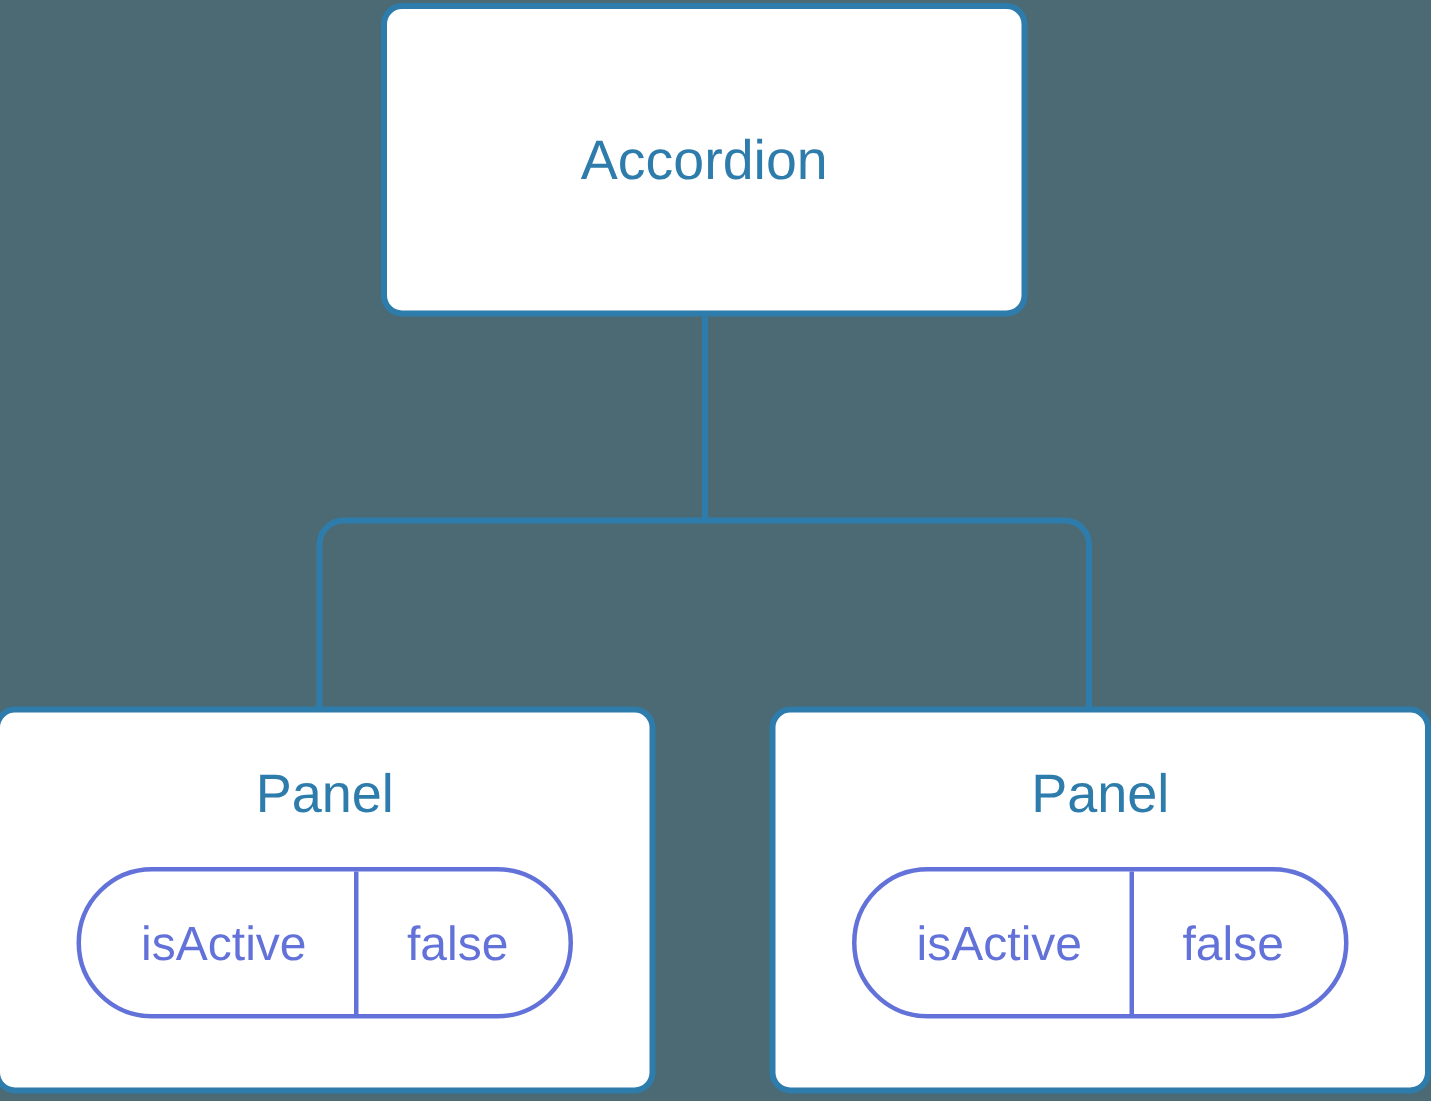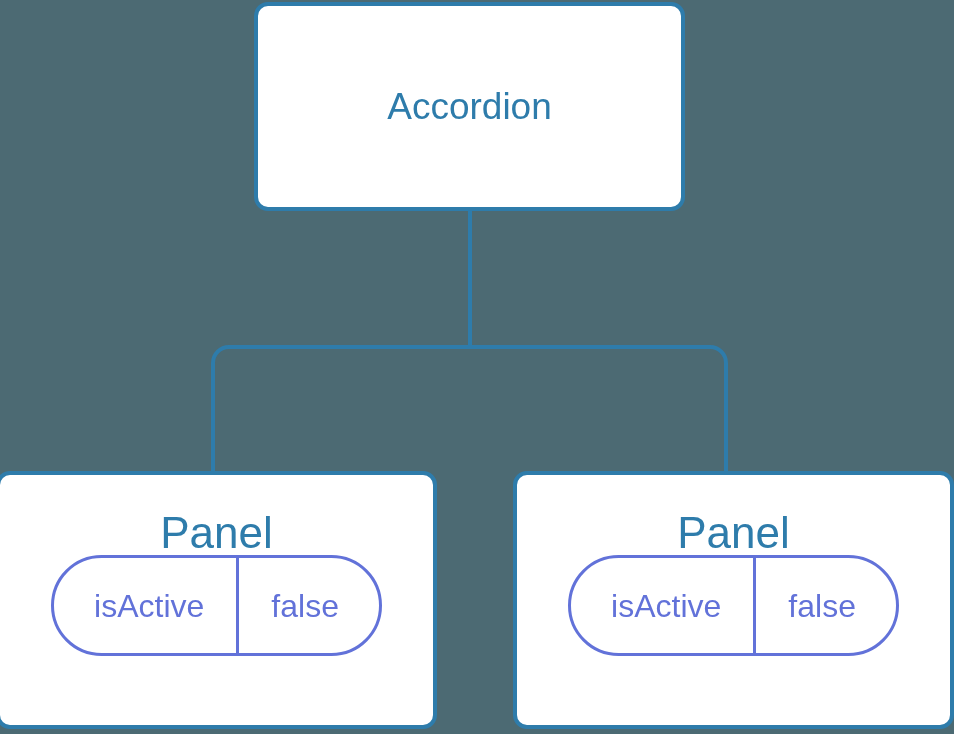--- a/index.html
+++ b/index.html
@@ -62,25 +62,26 @@
     top: 471px;
     width: 441px;
     height: 258px;
     padding-top: 36px;
   }
 
   .node-child.left  { left: -4px; }
   .node-child.right { left: 513px; }
 
   .node-child .node-title {
-    font-size: 44px;
+    font-size: 36px;
   }
 
   
   .pill {
+    margin-top: 31px;
     height: 101px;
     display: flex;
     align-items: stretch;
     border: 3px solid #6272d9;
     border-radius: 52px;
     background: #ffffff;
     box-sizing: border-box;
   }
 
   .pill-cell {

